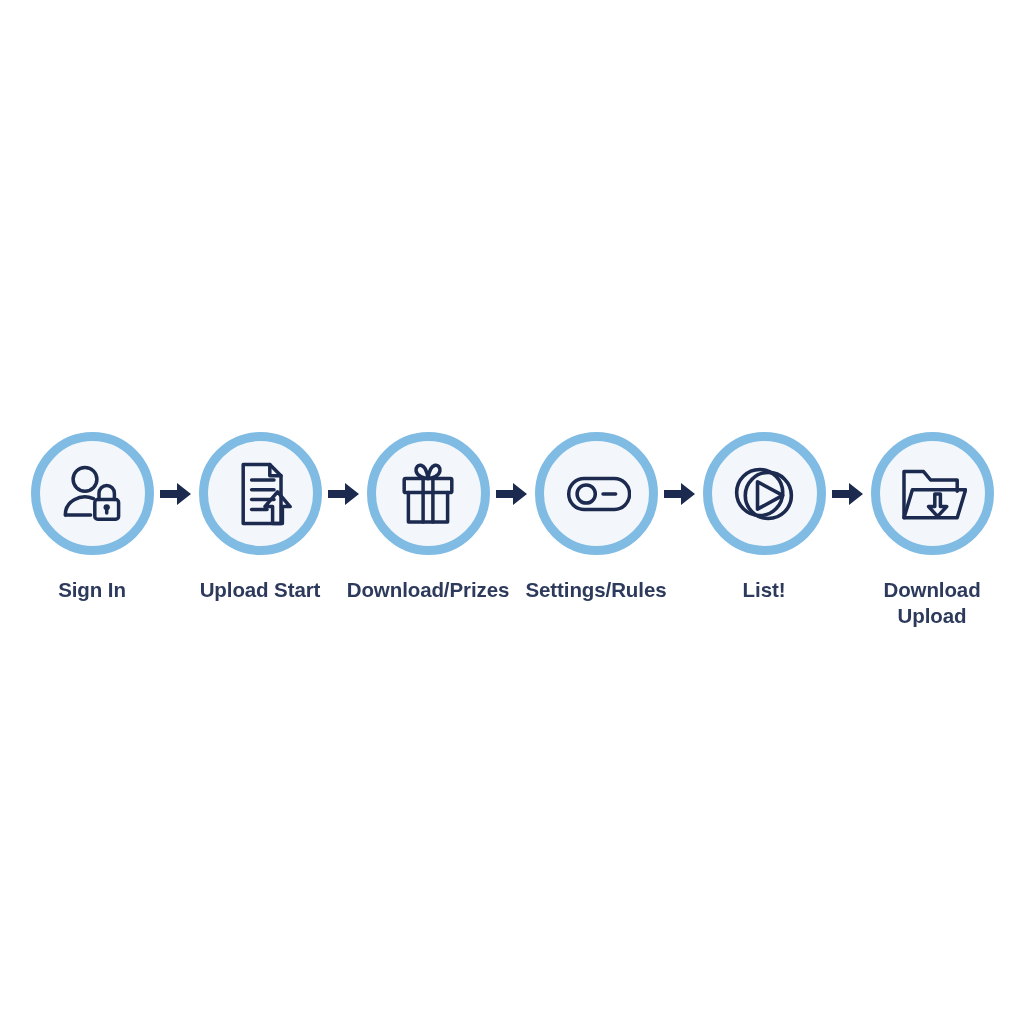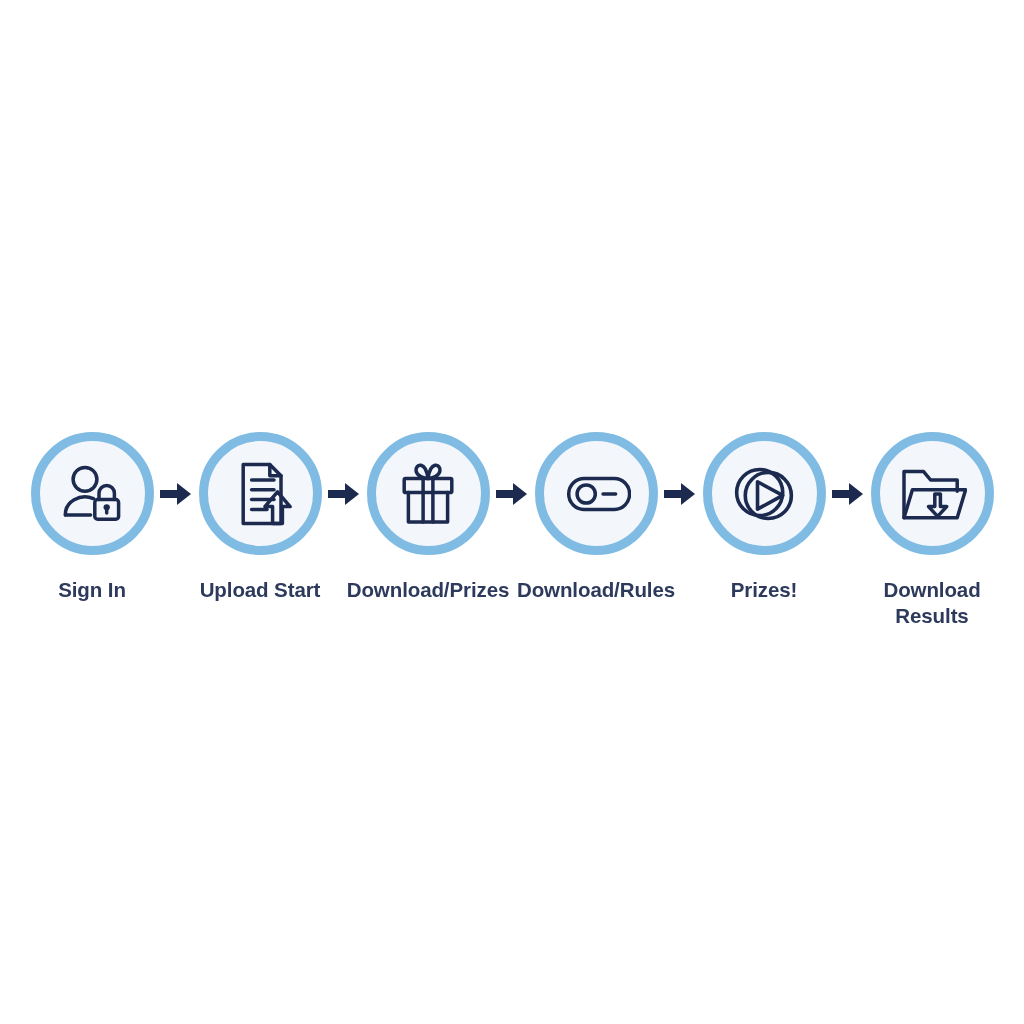--- a/index.html
+++ b/index.html
@@ -166,42 +166,42 @@
     <div class="step">
       <div class="circle">
         <span>
           <svg width="70" height="70" viewBox="0 0 100 100">
             <path class="icon-stroke" d="M33 28 L76 28 A22 22 0 0 1 76 72 L33 72 A22 22 0 0 1 33 28 Z"></path>
             <circle class="icon-stroke" cx="36" cy="50" r="13"></circle>
             <path class="icon-stroke" d="M60 50 L78 50"></path>
           </svg>
         </span>
       </div>
-      <div class="label">Download/Rules</div>
+      <div class="label">Settings/Rules</div>
     </div>
 
     <div class="arrow">
       <span>
         <svg width="32" height="26" viewBox="0 0 32 26">
           <path fill="#1b2a4e" d="M0 9 L17 9 L17 2 L31 13 L17 24 L17 17 L0 17 Z"></path>
         </svg>
       </span>
     </div>
 
     <div class="step">
       <div class="circle">
         <span>
           <svg width="72" height="72" viewBox="0 0 100 100">
             <circle class="icon-stroke" cx="44" cy="48" r="32"></circle>
             <circle class="icon-stroke" cx="56" cy="52" r="32"></circle>
             <path class="icon-stroke" d="M41 33 L76 52 L41 71 Z" fill="#f3f7fb"></path>
           </svg>
         </span>
       </div>
-      <div class="label">Prizes!</div>
+      <div class="label">List!</div>
     </div>
 
     <div class="arrow">
       <span>
         <svg width="32" height="26" viewBox="0 0 32 26">
           <path fill="#1b2a4e" d="M0 9 L17 9 L17 2 L31 13 L17 24 L17 17 L0 17 Z"></path>
         </svg>
       </span>
     </div>
 
@@ -209,17 +209,17 @@
       <div class="circle">
         <span>
           <svg width="70" height="70" viewBox="0 0 100 100">
             <path class="icon-stroke" d="M10 84 L10 18 L38 18 L48 30 L86 30 L86 46"></path>
             <path class="icon-stroke" d="M10 84 L22 44 L98 44 L86 84 Z"></path>
             <path class="icon-stroke" d="M54 50 L54 68 L45 68 L58 82 L71 68 L62 68 L62 50 Z"></path>
           </svg>
         </span>
       </div>
       <div class="label">Download
-Results</div>
+Upload</div>
     </div>
 
   </div>
 </div>
 
 </body></html>

